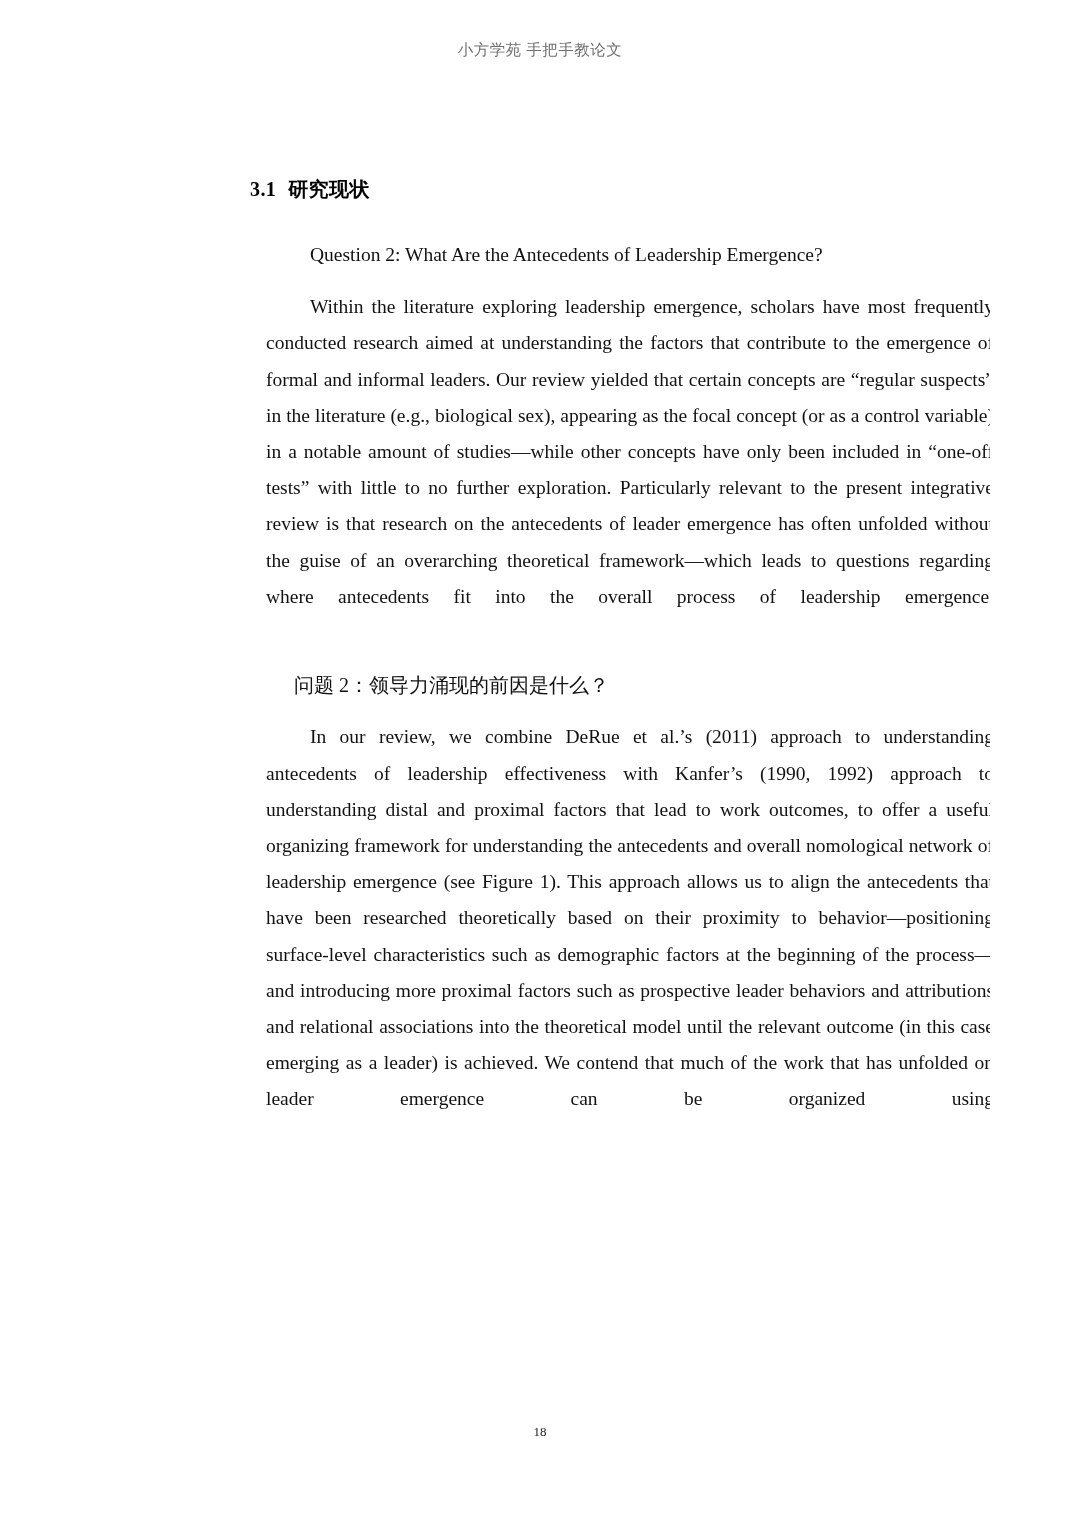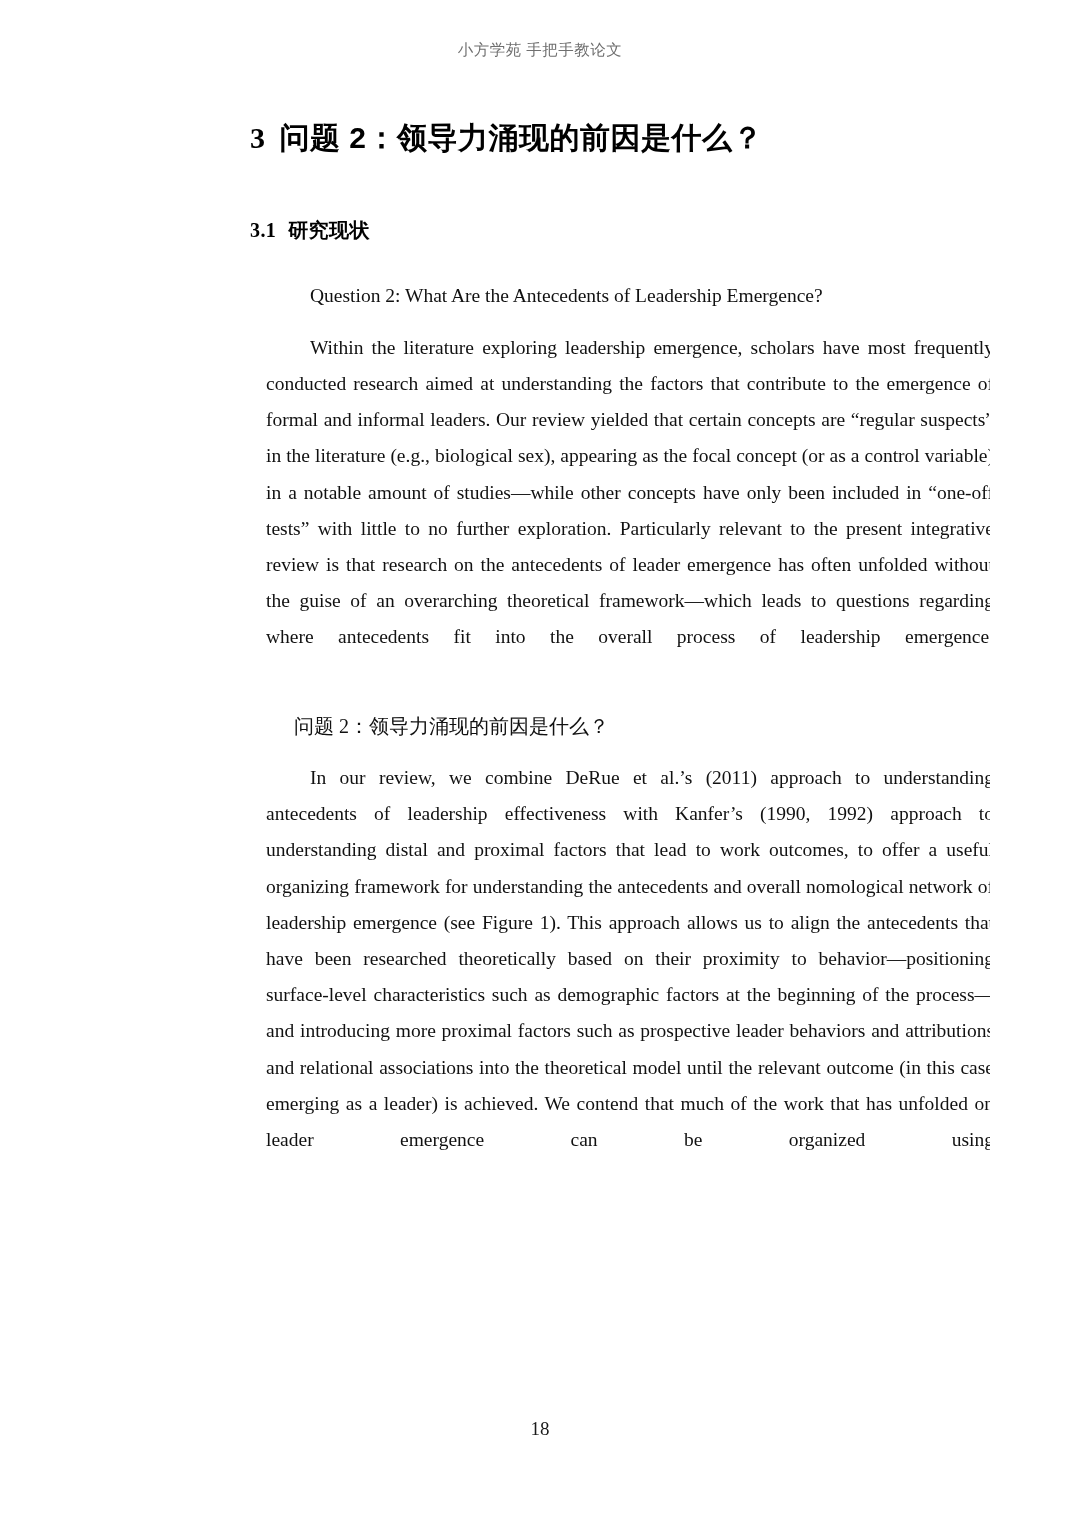--- a/index.html
+++ b/index.html
@@ -108,36 +108,33 @@
   p.nostretch::after { display: none; }
 
   
   .page-number {
     position: absolute;
     bottom: 88px;
     left: 0;
     right: 0;
     text-align: center;
     font-family: "Liberation Serif", "DejaVu Serif", serif;
-    font-size: 19px;
+    font-size: 13px;
     color: #1a1a1a;
   }
 </style>
 </head>
 <body>
 
 <div class="page">
 
   <div class="running-header">小方学苑 手把手教论文</div>
 
   <div class="content">
 
-    <h1 class="sec-title">
-      <span class="num">3</span><span>问题 2：领导力涌现的前因是什么？</span>
-    </h1>
 
     <h2 class="sub-title">
       <span class="num">3.1</span><span>研究现状</span>
     </h2>
 
     <div class="body-block">
 
       <p class="en nostretch">Question 2: What Are the Antecedents of Leadership Emergence?</p>
 
       <p class="en">Within the literature exploring leadership emergence, scholars have most frequently conducted research aimed at understanding the factors that contribute to the emergence of formal and informal leaders. Our review yielded that certain concepts are “regular suspects” in the literature (e.g., biological sex), appearing as the focal concept (or as a control variable) in a notable amount of studies—while other concepts have only been included in “one-off tests” with little to no further exploration. Particularly relevant to the present integrative review is that research on the antecedents of leader emergence has often unfolded without the guise of an overarching theoretical framework—which leads to questions regarding where antecedents fit into the overall process of leadership emergence.</p>

